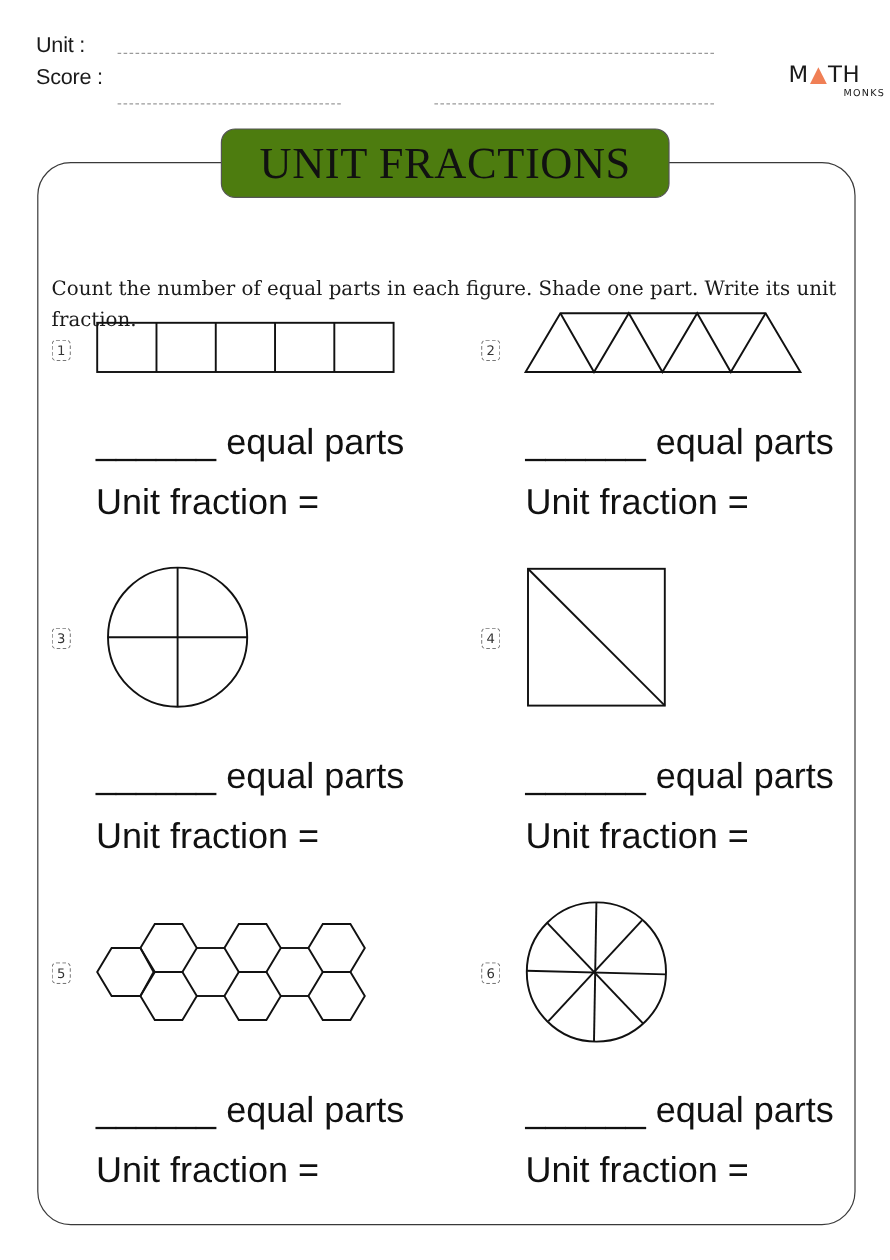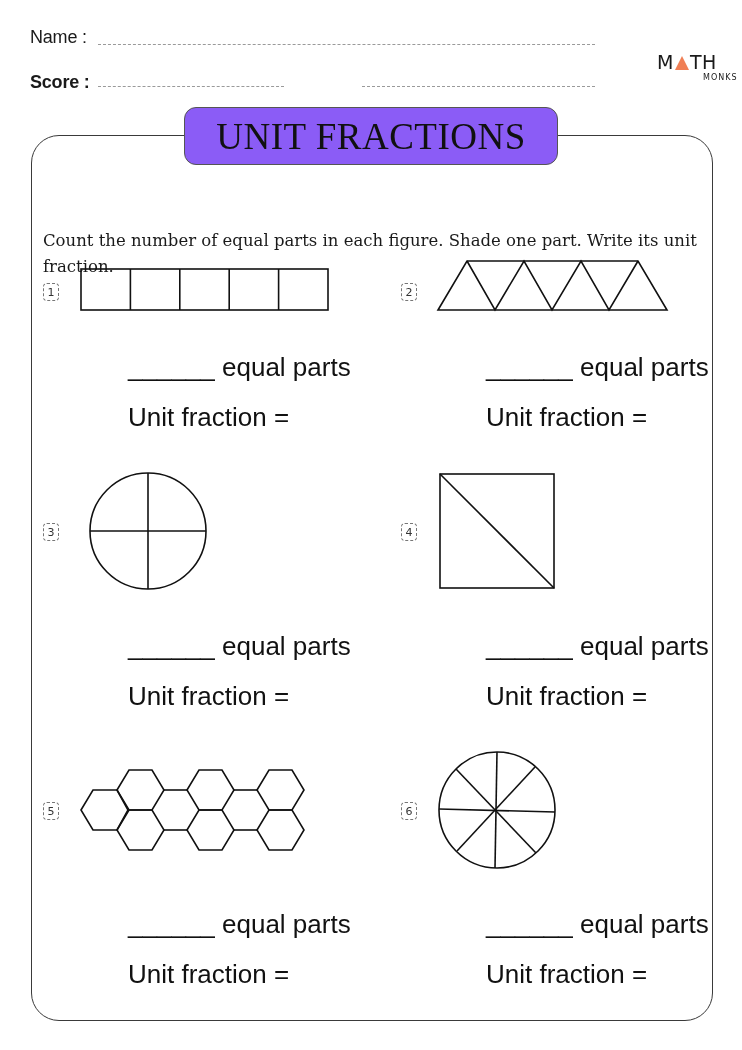--- a/index.html
+++ b/index.html
@@ -5,35 +5,35 @@
   html, body { margin: 0; padding: 0; background: #ffffff; }
   body { width: 742px; height: 1050px; position: relative; overflow: hidden; color: #111; }
   .abs { position: absolute; }
   .hdr-label { font-family: "Liberation Sans", sans-serif; font-size: 18px; color: #1a1a1a; letter-spacing: -0.2px; }
   .dash-line { border-bottom: 1.5px dashed #9a9a9a; height: 0; }
   .logo { font-family: "DejaVu Sans", sans-serif; }
   .logo-math { font-size: 19px; font-weight: 500; letter-spacing: 0.5px; color: #1a1a1a; line-height: 1; display: flex; align-items: flex-end; }
   .logo-tri { width: 0; height: 0; border-left: 7px solid transparent; border-right: 7px solid transparent; border-bottom: 14px solid #f07f55; margin: 0 1px 2px 1px; }
   .logo-monks { font-size: 8px; letter-spacing: 1px; color: #1a1a1a; padding-left: 29px; }
   .frame { border: 1.3px solid #3a3a3a; border-radius: 28px; }
-  .title-box { background: #8b5cf6; border: 1.3px solid #555; border-radius: 12px; display: flex; align-items: center; justify-content: center; }
+  .title-box { background: #4d7c0f; border: 1.3px solid #555; border-radius: 12px; display: flex; align-items: center; justify-content: center; }
   .title-text { font-family: "Liberation Serif", serif; font-size: 37px; color: #111; letter-spacing: 0.5px; }
   .instr { font-family: "DejaVu Serif", serif; font-size: 16.5px; line-height: 26px; color: #1a1a1a; margin-top: 44px; }
   .qnum { width: 14px; height: 16px; border: 1px dashed #777; border-radius: 4px; font-family: "DejaVu Sans", sans-serif; font-size: 11px; display: flex; align-items: center; justify-content: center; color: #333; }
-  .ans { font-family: "Liberation Sans", sans-serif; font-size: 26px; color: #111; white-space: nowrap; margin-left: 48px; }
+  .ans { font-family: "Liberation Sans", sans-serif; font-size: 30px; color: #111; white-space: nowrap; }
   svg { position: absolute; overflow: visible; }
   .fig line, .fig rect, .fig circle, .fig polygon, .fig polyline { stroke: #111; stroke-width: 1.6; fill: none; }
 </style>
 </head>
 <body>
 
-<div class="abs hdr-label" style="left:30px; top:27px;">Name :</div>
+<div class="abs hdr-label" style="left:30px; top:27px;">Unit :</div>
 <div class="abs dash-line" style="left:98px; top:44px; width:497px;"></div>
 
-<div class="abs hdr-label" style="left:30px; top:72px;font-weight:bold;">Score :</div>
+<div class="abs hdr-label" style="left:30px; top:54px;">Score :</div>
 <div class="abs dash-line" style="left:98px; top:86px; width:186px;"></div>
 
 <div class="abs hdr-label" style="left:299px; top:68px;margin-top:44px;">Date :</div>
 <div class="abs dash-line" style="left:362px; top:86px; width:233px;"></div>
 
 <div class="abs logo" style="left:657px; top:53px; width:60px;">
   <div class="logo-math">
     <span>M</span>
     <span class="logo-tri"></span>
     <span>TH</span>

